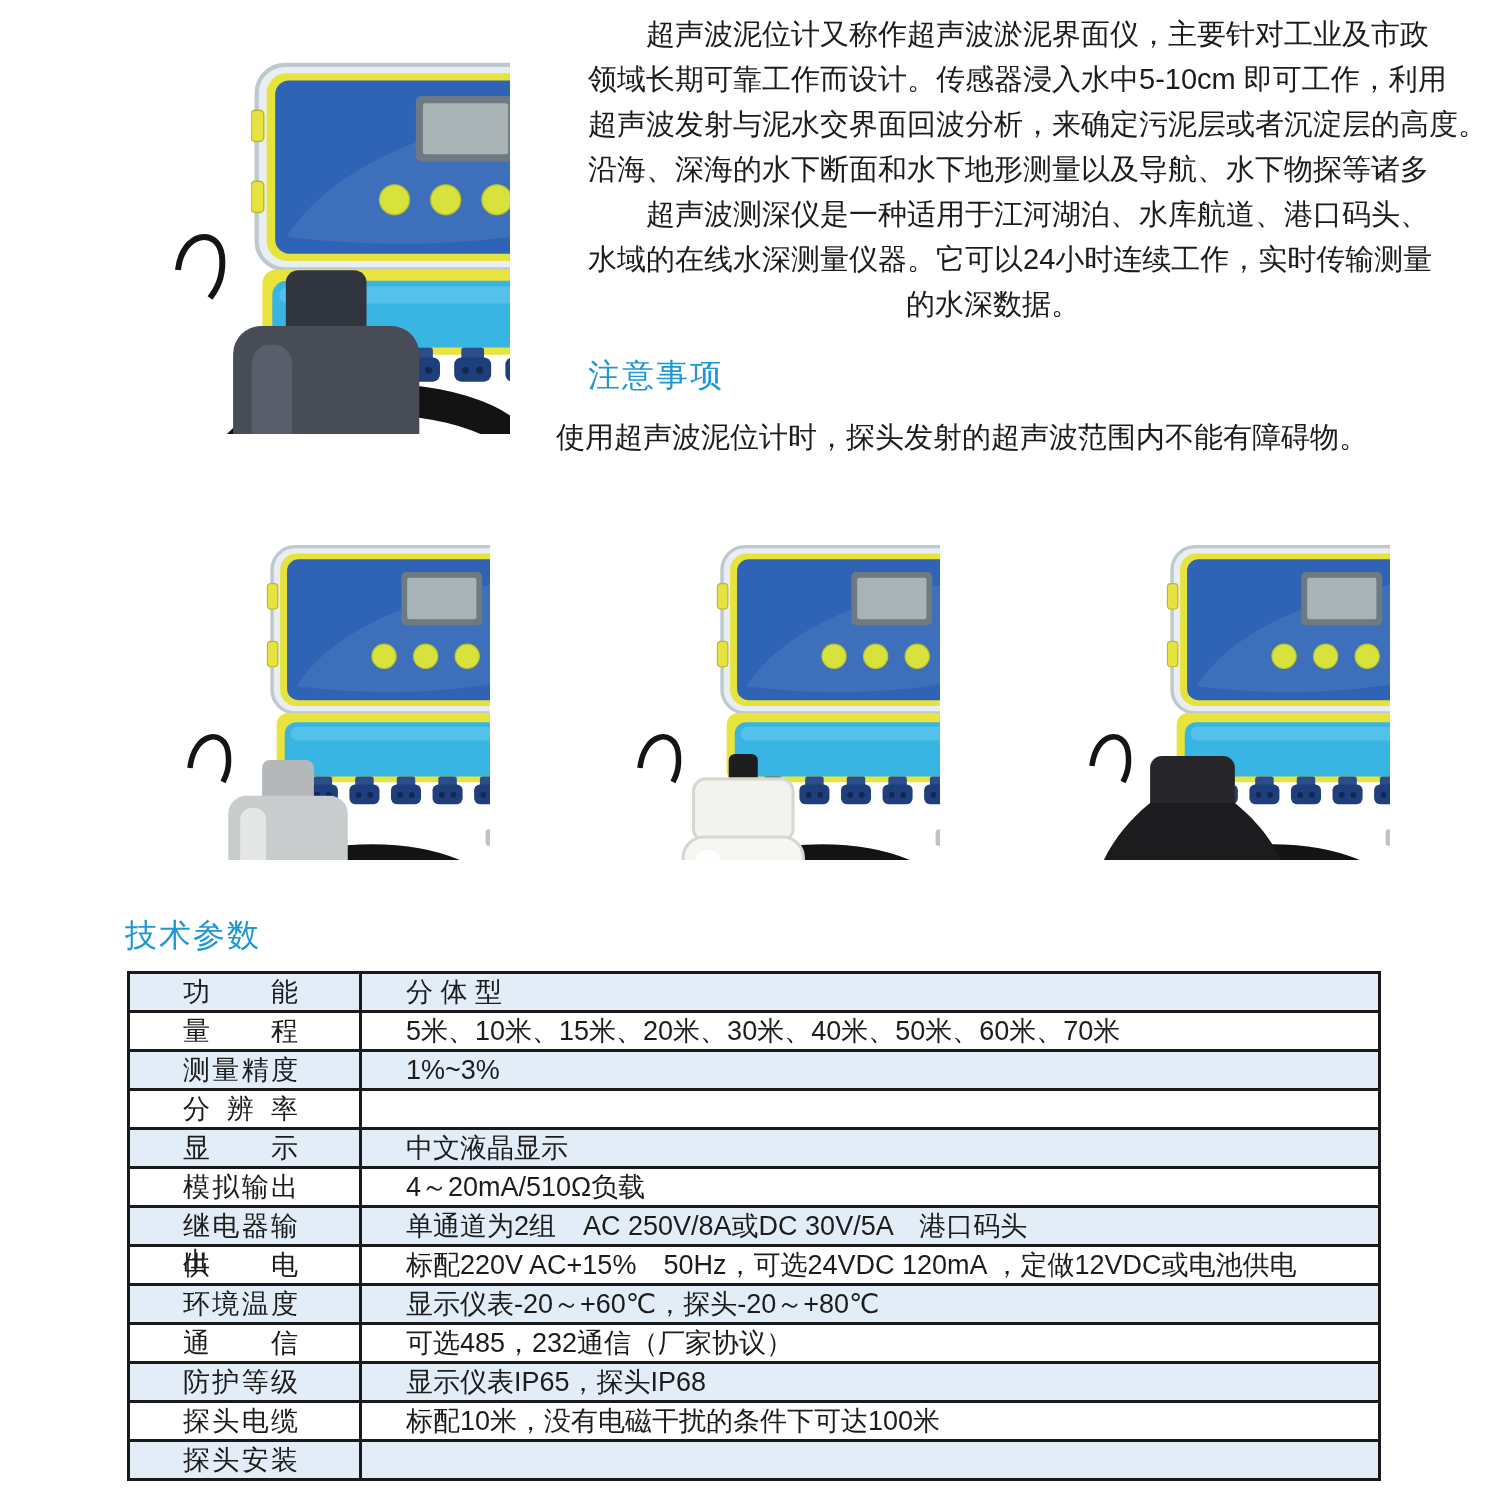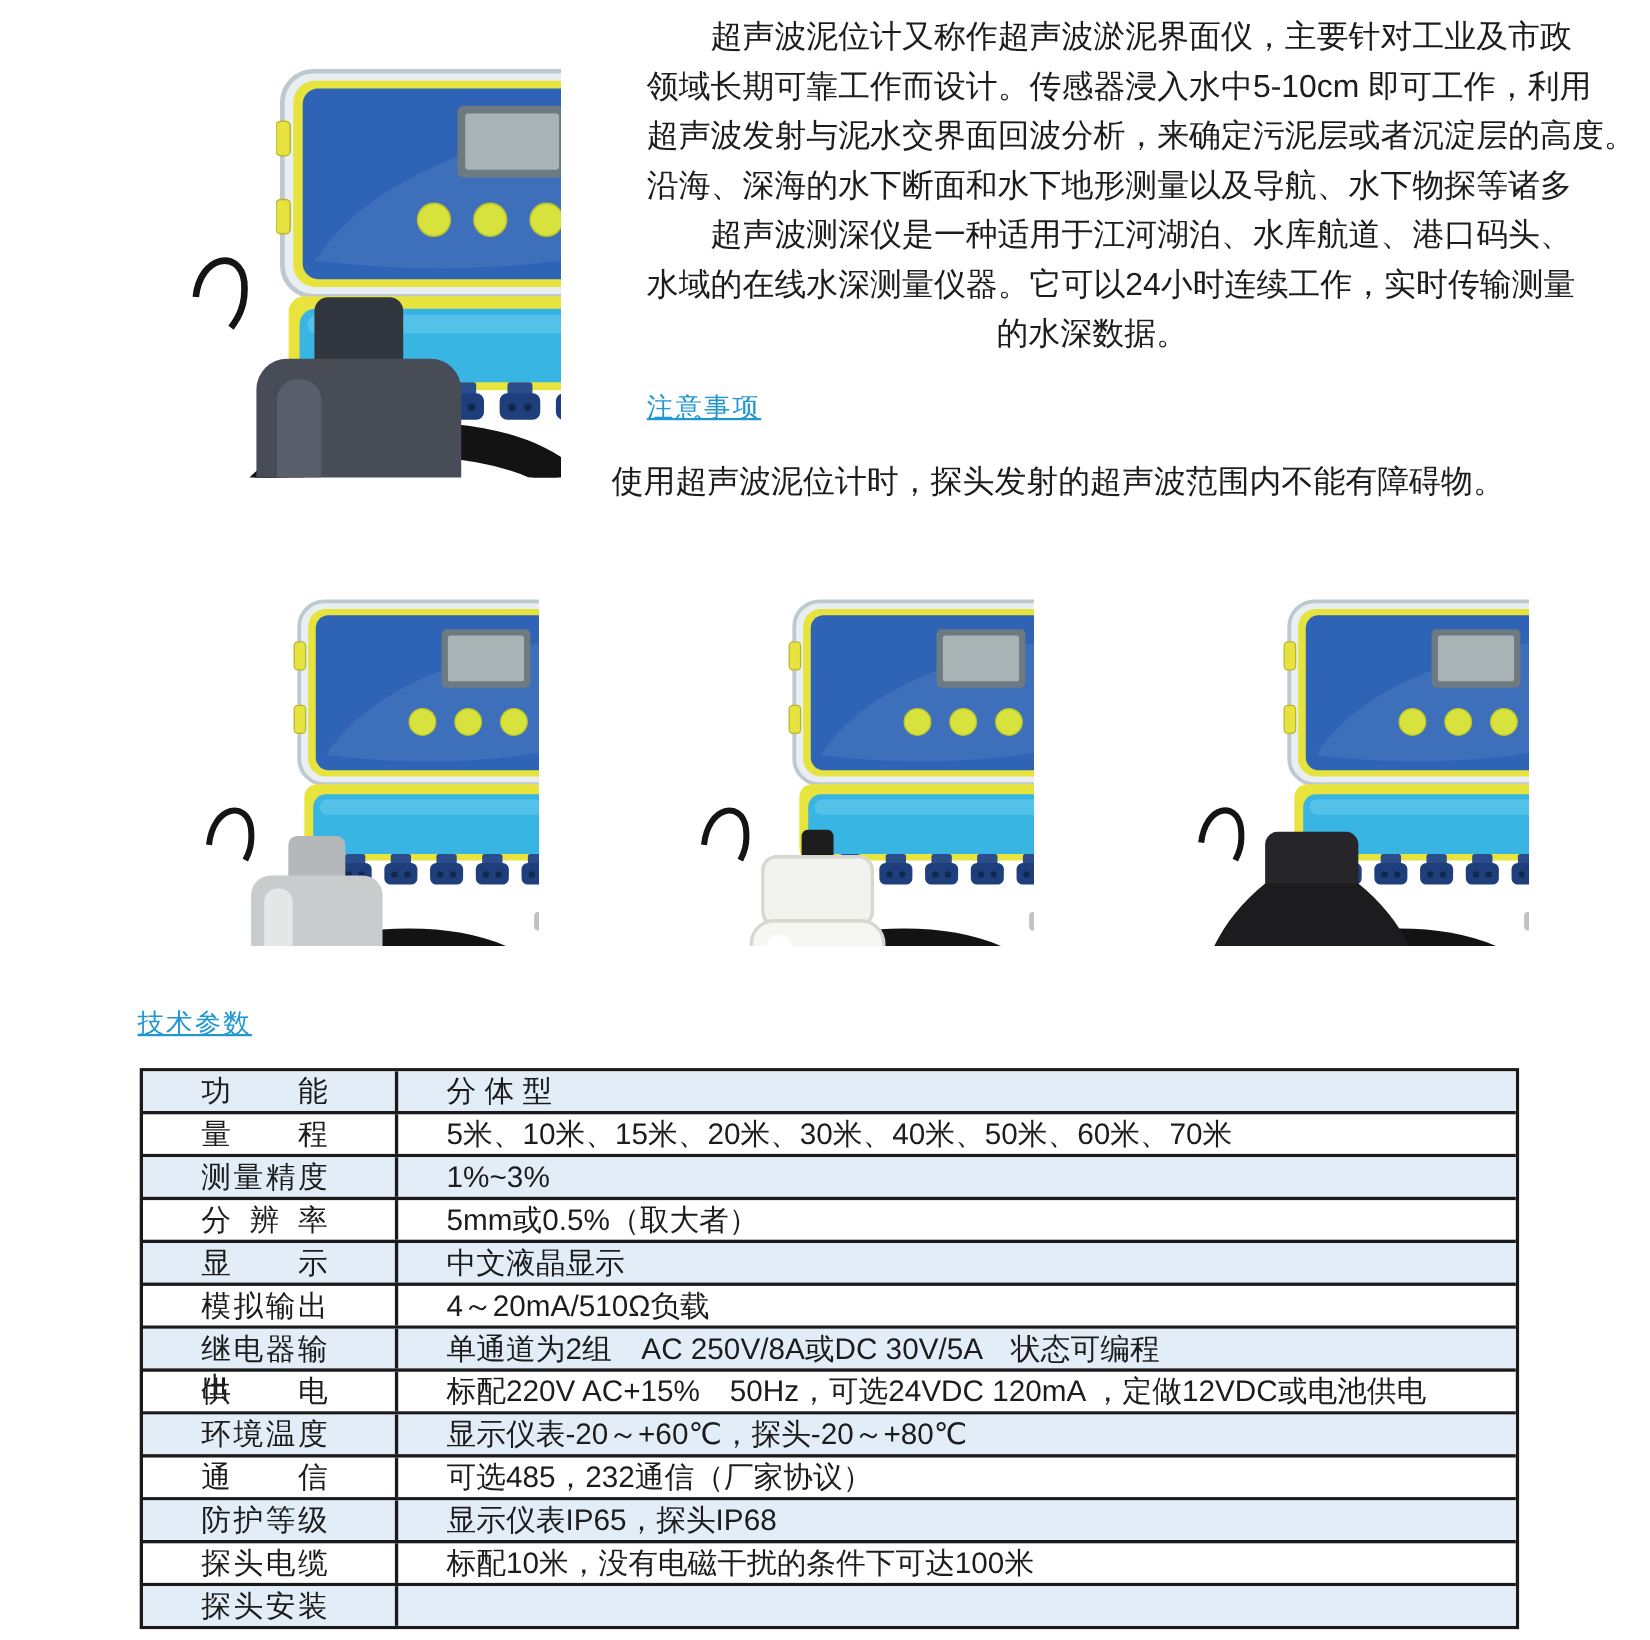--- a/index.html
+++ b/index.html
@@ -6,22 +6,22 @@
   body{width:1500px;height:1491px;position:relative;overflow:hidden;
        font-family:"Liberation Sans","DejaVu Sans",sans-serif;color:#1c1c1c;}
 
   
   .intro{position:absolute;left:588px;top:12px;width:810px;
          font-size:29px;line-height:45px;white-space:nowrap;text-align:center;}
   .intro .ln{height:45px;}
   .intro .ind{text-indent:58px;}
 
   
-  .sec-head{position:absolute;font-size:24px;font-weight:500;
-            color:#1f97d4;letter-spacing:2px;white-space:nowrap;text-decoration:underline;}
+  .sec-head{position:absolute;font-size:32px;font-weight:500;
+            color:#1f97d4;letter-spacing:2px;white-space:nowrap;}
   #note-head{left:588px;top:354px;}
   #spec-head{left:125px;top:914px;}
   .note-body{position:absolute;left:556px;top:418px;font-size:29px;white-space:nowrap;}
 
   
   .spec-table{position:absolute;left:127px;top:971px;width:1254px;
               border:3px solid #1a1a1a;box-sizing:border-box;background:#fff;}
   .spec-row{display:flex;height:36px;line-height:36px;border-bottom:3px solid #1a1a1a;
             font-size:27px;}
   .spec-row:last-child{border-bottom:none;align-items:center;}
@@ -177,39 +177,38 @@
   <div class="spec-row">
     <div class="spec-label-cell">
         <span class="spec-label">测量精度</span>
       </div>
     <div class="spec-value-cell">1%~3%</div>
   </div>
   <div class="spec-row">
     <div class="spec-label-cell">
         <span class="spec-label">分辨率</span>
       </div>
-    <div class="spec-value-cell">5mm或0.5%（取大者）</div>
   </div>
   <div class="spec-row">
     <div class="spec-label-cell">
         <span class="spec-label">显示</span>
       </div>
     <div class="spec-value-cell">中文液晶显示</div>
   </div>
   <div class="spec-row">
     <div class="spec-label-cell">
         <span class="spec-label">模拟输出</span>
       </div>
     <div class="spec-value-cell">4～20mA/510Ω负载</div>
   </div>
   <div class="spec-row">
     <div class="spec-label-cell">
         <span class="spec-label">继电器输出</span>
       </div>
-    <div class="spec-value-cell">单通道为2组　AC 250V/8A或DC 30V/5A　状态可编程</div>
+    <div class="spec-value-cell">单通道为2组　AC 250V/8A或DC 30V/5A　港口码头</div>
   </div>
   <div class="spec-row">
     <div class="spec-label-cell">
         <span class="spec-label">供电</span>
       </div>
     <div class="spec-value-cell">标配220V AC+15%　50Hz，可选24VDC 120mA ，定做12VDC或电池供电</div>
   </div>
   <div class="spec-row">
     <div class="spec-label-cell">
         <span class="spec-label">环境温度</span>

